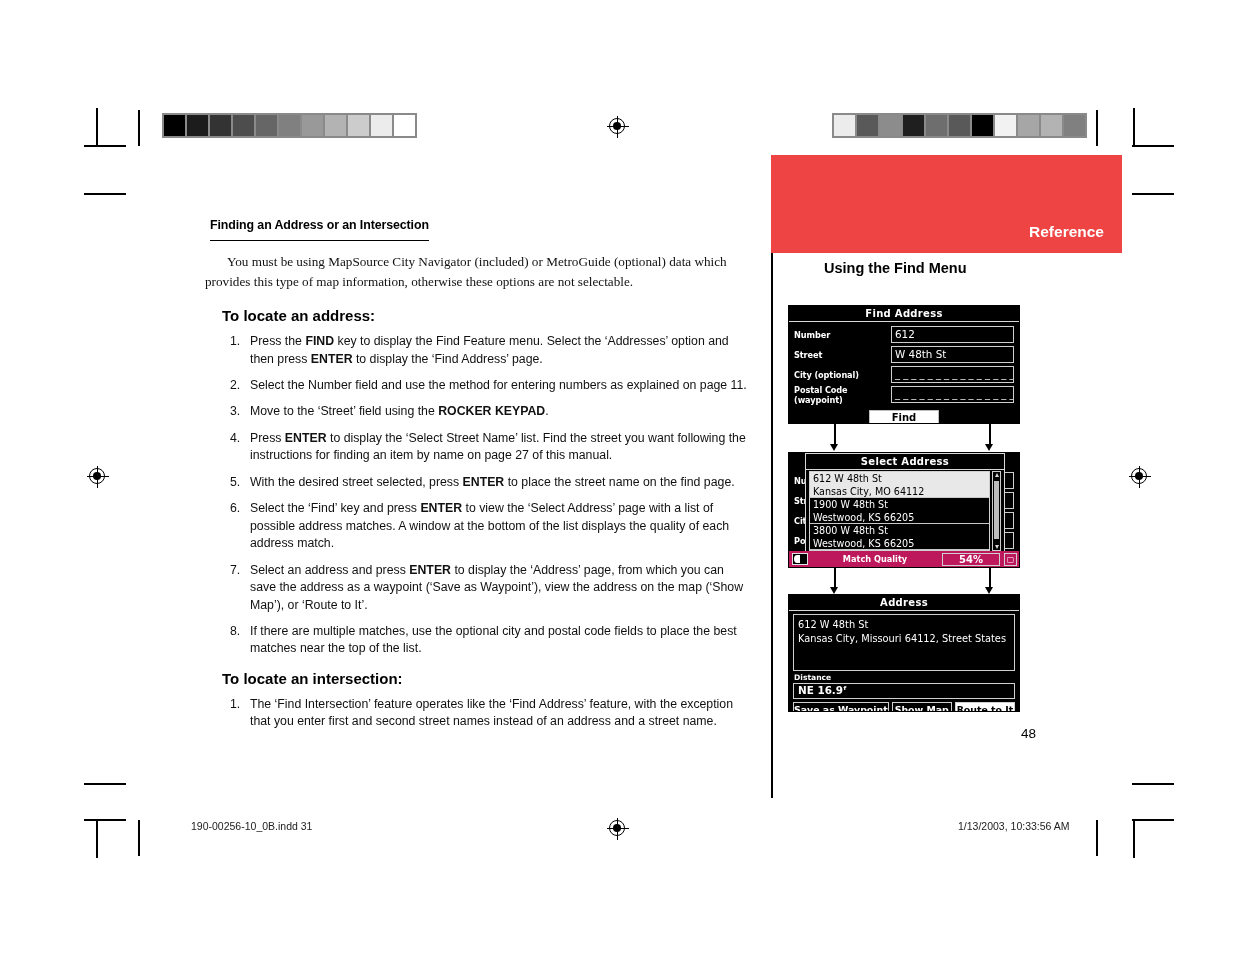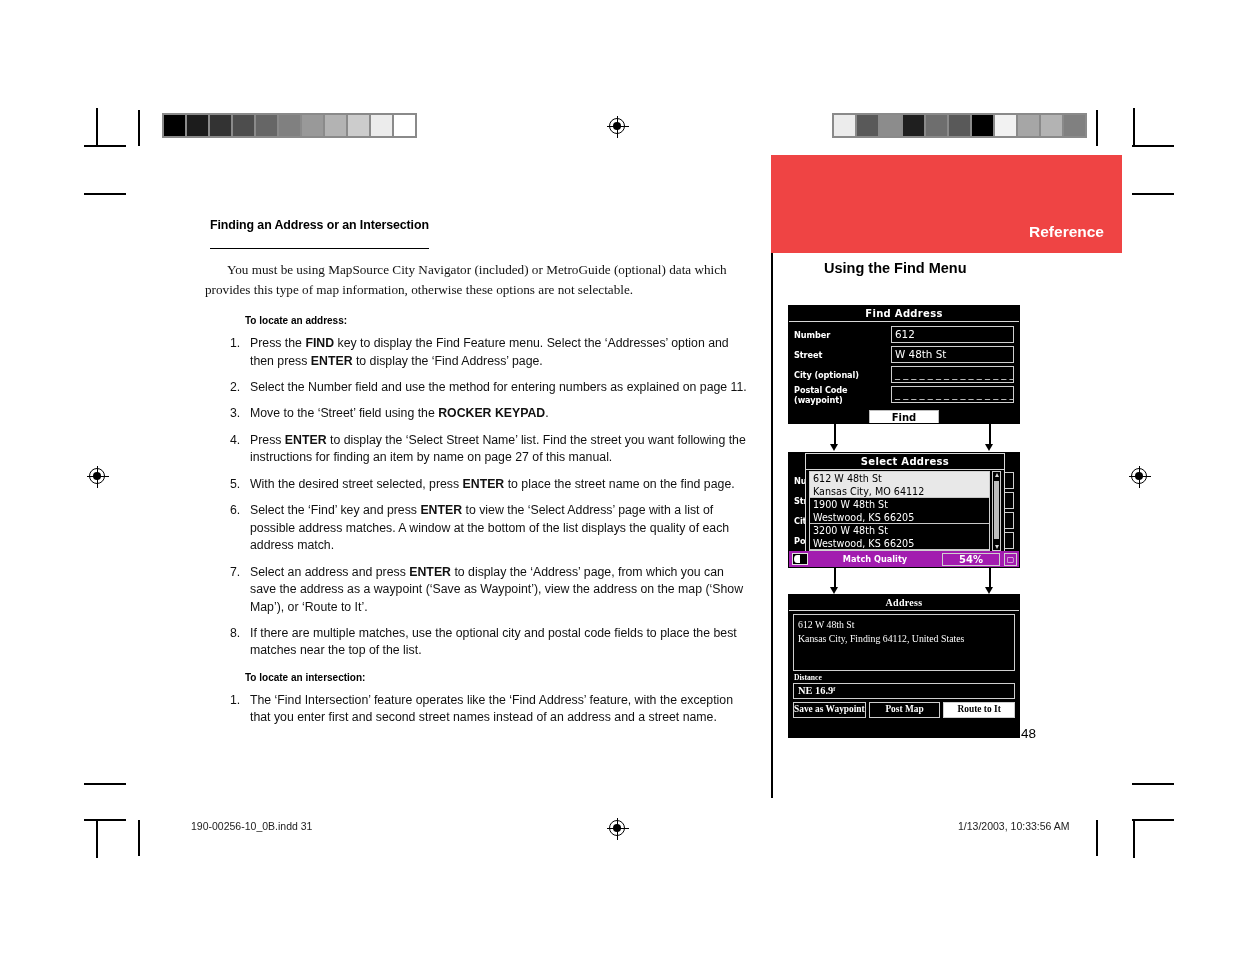--- a/index.html
+++ b/index.html
@@ -59,38 +59,38 @@
   
   .left-col {
     position: absolute;
     left: 205px; top: 215px;
     width: 545px;
   }
   h2.section-head {
     font-size: 12.4px;
     font-weight: bold;
     margin: 0 0 11px 5px;
-    padding-bottom: 16px;
+    padding-bottom: 8px;
     border-bottom: 1.3px solid #000;
     display: inline-block;
     letter-spacing: -0.1px;
     color: #000;
   }
   p.intro {
     font-family: "Liberation Serif", serif;
     font-size: 13.2px;
     line-height: 1.48;
     margin: 0 0 16px 0;
     text-indent: 22px;
     color: #111;
   }
   h3.sub-head {
-    font-size: 10px;
-    font-weight: bold;
-    margin: 0 0 9px 40px;
+    font-size: 15px;
+    font-weight: bold;
+    margin: 0 0 9px 17px;
     color: #000;
   }
   ol.steps {
     list-style: none;
     margin: 0 0 12px 0;
     padding: 0;
   }
   ol.steps li {
     position: relative;
     font-size: 12.3px;
@@ -257,21 +257,21 @@
     border-right: 2.5px solid transparent;
     border-top: 4px solid #d8d8d8;
   }
   .sa-status {
     position: absolute;
     left: 0; bottom: 0;
     width: 100%;
     height: 16px;
     display: flex;
     align-items: center;
-    background: #a21caf;
+    background: #be185d;
   }
   .sa-batt {
     width: 16px; height: 12px;
     margin-left: 3px;
     border: 1.2px solid #e0e0e0;
     background: #000;
     position: relative;
     box-sizing: border-box;
   }
   .sa-batt::after {
@@ -305,21 +305,21 @@
     border: 1.2px solid #d0d0d0;
     box-sizing: border-box;
     font-size: 8px;
     line-height: 11px;
     text-align: center;
     margin-right: 2px;
     color: #fff;
   }
 
   
-  #dev-address { left: 788px; top: 594px; width: 232px; height: 144px; font-family: Liberation Serif, serif; }
+  #dev-address { left: 788px; top: 594px; width: 232px; height: 118px; }
   .ad-box {
     margin: 3px 4px 0 4px;
     height: 57px;
     border: 1.3px solid #cfcfcf;
     box-sizing: border-box;
     padding: 3px 4px;
     font-size: 9.8px;
     line-height: 14px;
     color: #fff;
   }
@@ -544,21 +544,21 @@
     <div class="sa-list" id="sa-list">
         <div class="sa-item sel">
           <div>612 W 48th St</div>
           <div>Kansas City, MO 64112</div>
         </div>
         <div class="sa-item">
           <div>1900 W 48th St</div>
           <div>Westwood, KS 66205</div>
         </div>
         <div class="sa-item">
-          <div>3200 W 48th St</div>
+          <div>3800 W 48th St</div>
           <div>Westwood, KS 66205</div>
         </div>
       </div>
     <div class="sa-scroll">
       <div class="arrow-up"></div>
       <div class="thumb"></div>
       <div class="arrow-dn"></div>
     </div>
   </div>
 
@@ -576,25 +576,25 @@
 </div>
 <div class="conn" style="left:989px;top:568px;height:26px;">
   <div class="stem" style="height:19px;"></div>
     <div class="head"></div>
 </div>
 
 <div class="dev" id="dev-address">
   <div class="titlebar">Address</div>
   <div class="ad-box">
     <div>612 W 48th St</div>
-    <div>Kansas City, Finding 64112, United States</div>
+    <div>Kansas City, Missouri 64112, Street States</div>
   </div>
   <div class="ad-dist-label">Distance</div>
   <div class="ad-dist-value">NE    16.9ᶠ</div>
   <div class="ad-buttons" id="ad-buttons">
       <div class="ad-btn">Save as Waypoint</div>
-      <div class="ad-btn">Post Map</div>
+      <div class="ad-btn">Show Map</div>
       <div class="ad-btn active">Route to It</div>
     </div>
 </div>
 
 <div class="footer-text" style="left:163px;top:820px;margin-left:28px;">190-00256-10_0B.indd   31</div>
 <div class="footer-text" style="left:958px;top:820px;">1/13/2003, 10:33:56 AM</div>
 
 </body></html>

